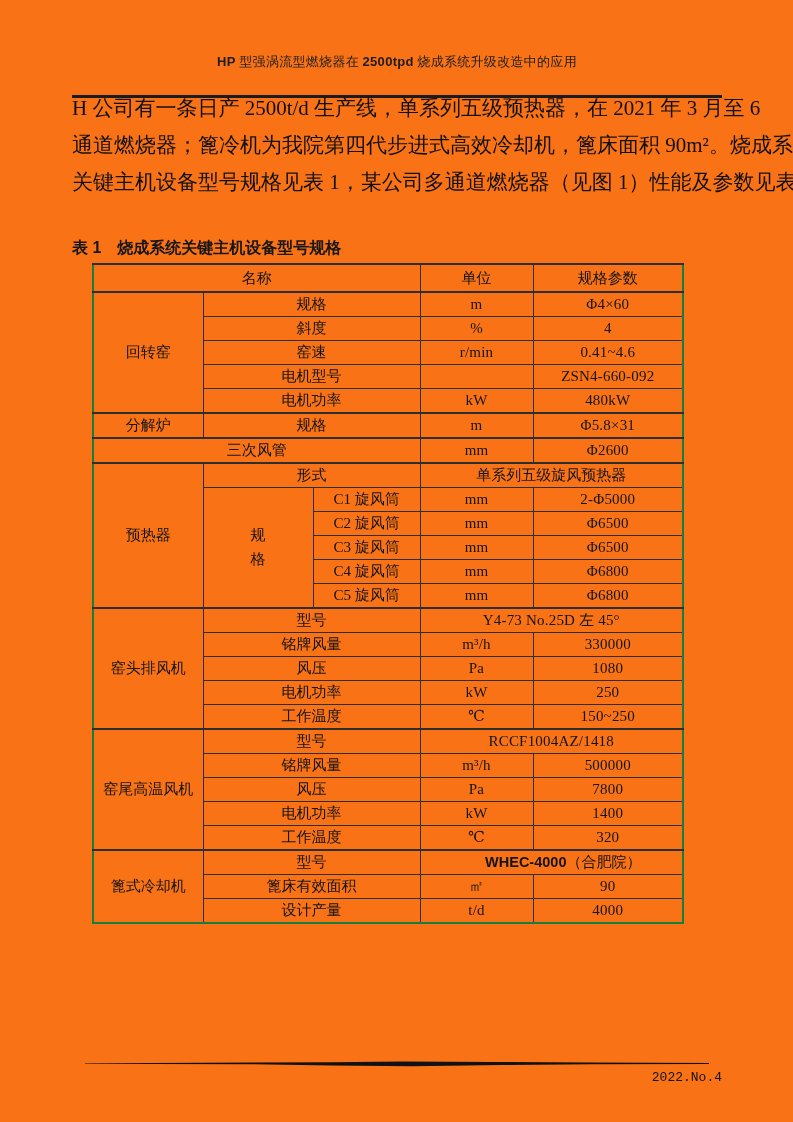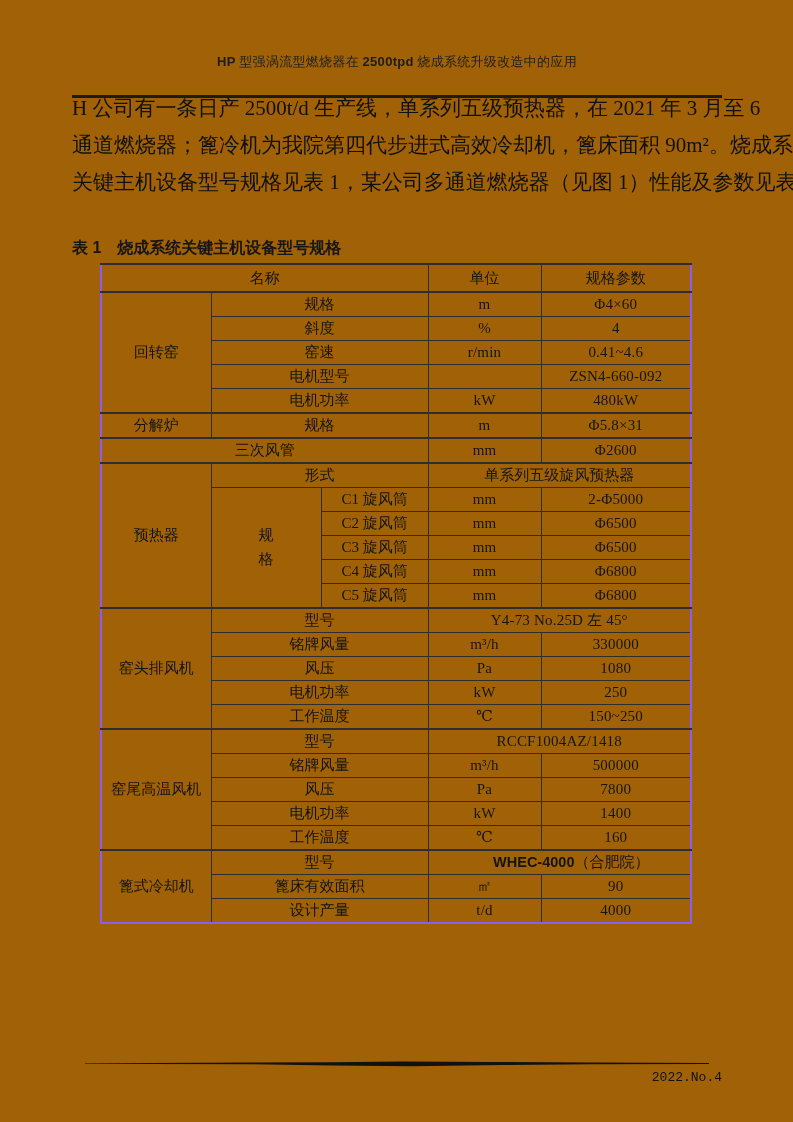--- a/index.html
+++ b/index.html
@@ -1,17 +1,17 @@
 <!DOCTYPE html>
 <html><head>
 <meta charset="utf-8">
 <style>
   html,body{margin:0;padding:0;background:#9a9a9a;}
   .page{
-    position:relative;width:793px;height:1122px;background:#a16207;
+    position:relative;width:793px;height:1122px;background:#f97316;
     margin:0 auto;overflow:hidden;
     font-family:"Liberation Serif","DejaVu Serif",serif;color:#141414;
   }
 
   
   .doc-header{position:absolute;top:53px;left:72px;width:650px;text-align:center;
     font-size:13px;letter-spacing:.3px;color:#1d1d1d;}
   .doc-header .bnum{font-family:"Liberation Sans","DejaVu Sans",sans-serif;font-weight:bold;}
   .header-rule{position:absolute;top:95px;left:72px;width:650px;height:3px;background:#1b1b1b;}
 
@@ -19,22 +19,22 @@
   .paragraph{position:absolute;top:90px;left:72px;width:650px;}
   .para-line{font-size:21px;line-height:37px;white-space:nowrap;
     text-align:justify;text-align-last:justify;color:#101010;}
 
   
   .table-title{position:absolute;top:238px;left:72px;width:650px;text-align:left;
     font-family:"Liberation Sans","DejaVu Sans",sans-serif;font-weight:600;
     font-size:16px;color:#161616;}
 
   
-  table.spec{position:absolute;top:263px;left:100px;width:590px;
-    border-collapse:collapse;table-layout:fixed;border:2px solid #8b5cf6;}
+  table.spec{position:absolute;top:263px;left:92px;width:590px;
+    border-collapse:collapse;table-layout:fixed;border:2px solid #15803d;}
   table.spec td{border:1px solid #2e2e2e;height:23px;text-align:center;
     vertical-align:middle;font-size:15px;line-height:1.12;color:#141414;
     padding:0 2px;overflow:hidden;}
   table.spec tr.hdr td{height:26px;}
   table.spec tr.thick td{border-top-width:2px;}
   td.lat{font-size:14px;letter-spacing:.2px;}
   td.v-label span{display:inline-block;width:1.05em;word-break:break-all;
     line-height:1.55;white-space:normal;}
   .strong-model{font-family:"Liberation Sans","DejaVu Sans",sans-serif;
     font-weight:bold;font-size:14.5px;margin-left:24px;}
@@ -193,21 +193,21 @@
         <td class="lat">7800</td>
       </tr>
       <tr>
         <td colspan="2">电机功率</td>
         <td class="lat">kW</td>
         <td class="lat">1400</td>
       </tr>
       <tr>
         <td colspan="2">工作温度</td>
         <td class="lat">℃</td>
-        <td class="lat">160</td>
+        <td class="lat">320</td>
       </tr>
 
       <tr class="thick">
         <td rowspan="3">篦式冷却机</td>
         <td colspan="2">型号</td>
         <td colspan="2"><span class="strong-model">WHEC-4000</span><span>（合肥院）</span></td>
       </tr>
       <tr>
         <td colspan="2">篦床有效面积</td>
         <td class="lat">㎡</td>

